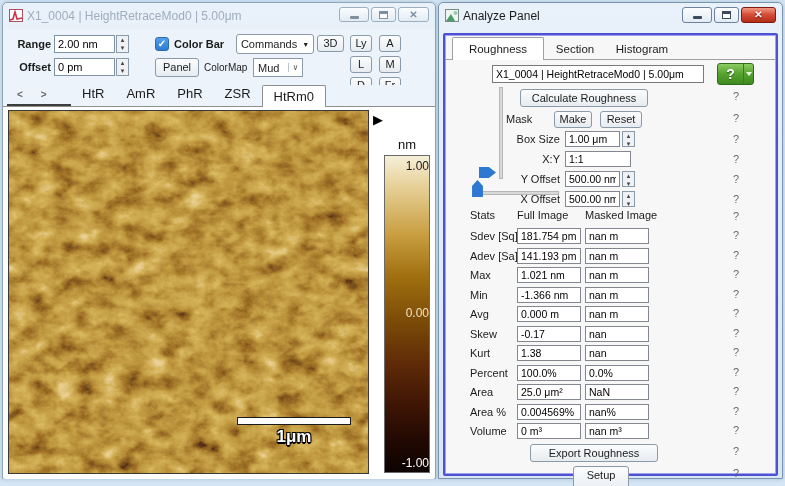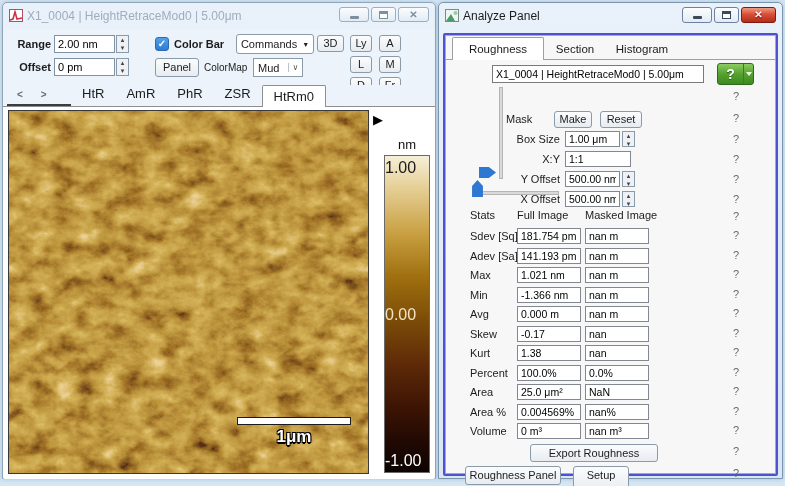--- a/index.html
+++ b/index.html
@@ -80,21 +80,21 @@
               border: 1px solid #1a1a1a; }
   #scalebar-label { position: absolute; left: 228px; top: 316px; width: 114px; text-align: center;
                     font-size: 17px; font-weight: bold; color: #fff;
                     text-shadow: -1px -1px 0 #000, 1px -1px 0 #000, -1px 1px 0 #000, 1px 1px 0 #000, 0 2px 0 #000; }
   #colorbar-unit { position: absolute; left: 381px; top: 30px; width: 46px; text-align: center;
                    font-size: 13px; color: #111; }
   #colorbar { position: absolute; left: 381px; top: 48px; width: 46px; height: 318px; border: 1px solid #6a6a6a;
               background: linear-gradient(to bottom,
                 #f6efd8 0%, #e6cf96 10%, #c89e40 25%, #a07010 38%, #7c4c08 52%,
                 #5e2a08 66%, #3e1504 79%, #220903 90%, #0c0301 100%); }
-  #colorbar .tick { position: absolute; width: 100%; text-align: left; font-size: 16px; }
+  #colorbar .tick { position: absolute; width: 100%; text-align: right; font-size: 12px; }
   #cb-max { top: 3px; color: #1a1a1a; }
   #cb-mid { top: calc(50% - 8px); color: #f2e3c2; }
   #cb-min { bottom: 2px; color: #ffffff; }
 
   
   #rw-panel { position: absolute; left: 4px; top: 30px; width: 335px; height: 443px; background: #f7f7f7;
               border: 2px solid #4d51d2; box-shadow: inset 0 0 0 1px #9fa3ec; border-radius: 2px;
               font-size: 11px; color: #1c1c1c; }
   #rw-tabs { position: absolute; left: 1px; top: 3px; right: 1px; height: 22px; display: flex;
              align-items: flex-end; border-bottom: 1px solid #a0a0a0; padding-left: 6px; }
@@ -311,20 +311,21 @@
       <input id="data-source" value="X1_0004 | HeightRetraceMod0 | 5.00μm" style="">
       <div id="help-green">
         <span class="qmark">?</span>
         <span class="arr">
             <i></i>
           </span>
       </div>
     </div>
 
     <div class="prow" id="row-calc">
+      <div class="btn" id="calc-btn">Calculate Roughness</div>
       <span class="q">?</span>
     </div>
 
     <div class="prow" id="row-mask">
       <span id="mask-label">Mask</span>
       <div class="btn" id="make-btn">Make</div>
       <div class="btn" id="reset-btn">Reset</div>
       <span class="q">?</span>
     </div>
 
@@ -457,18 +458,17 @@
         <span class="q">?</span>
       </div>
     </div>
 
     <div class="prow" id="row-export">
       <div class="btn" id="export-btn">Export Roughness</div>
       <span class="q">?</span>
     </div>
 
     <div class="prow" id="row-footer">
-      <div class="btn" id="rpanel-btn">Roughness Panel</div>
       <div class="btn" id="setup-btn">Setup</div>
       <span class="q">?</span>
     </div>
   </div>
 </div>
 
 </body></html>

